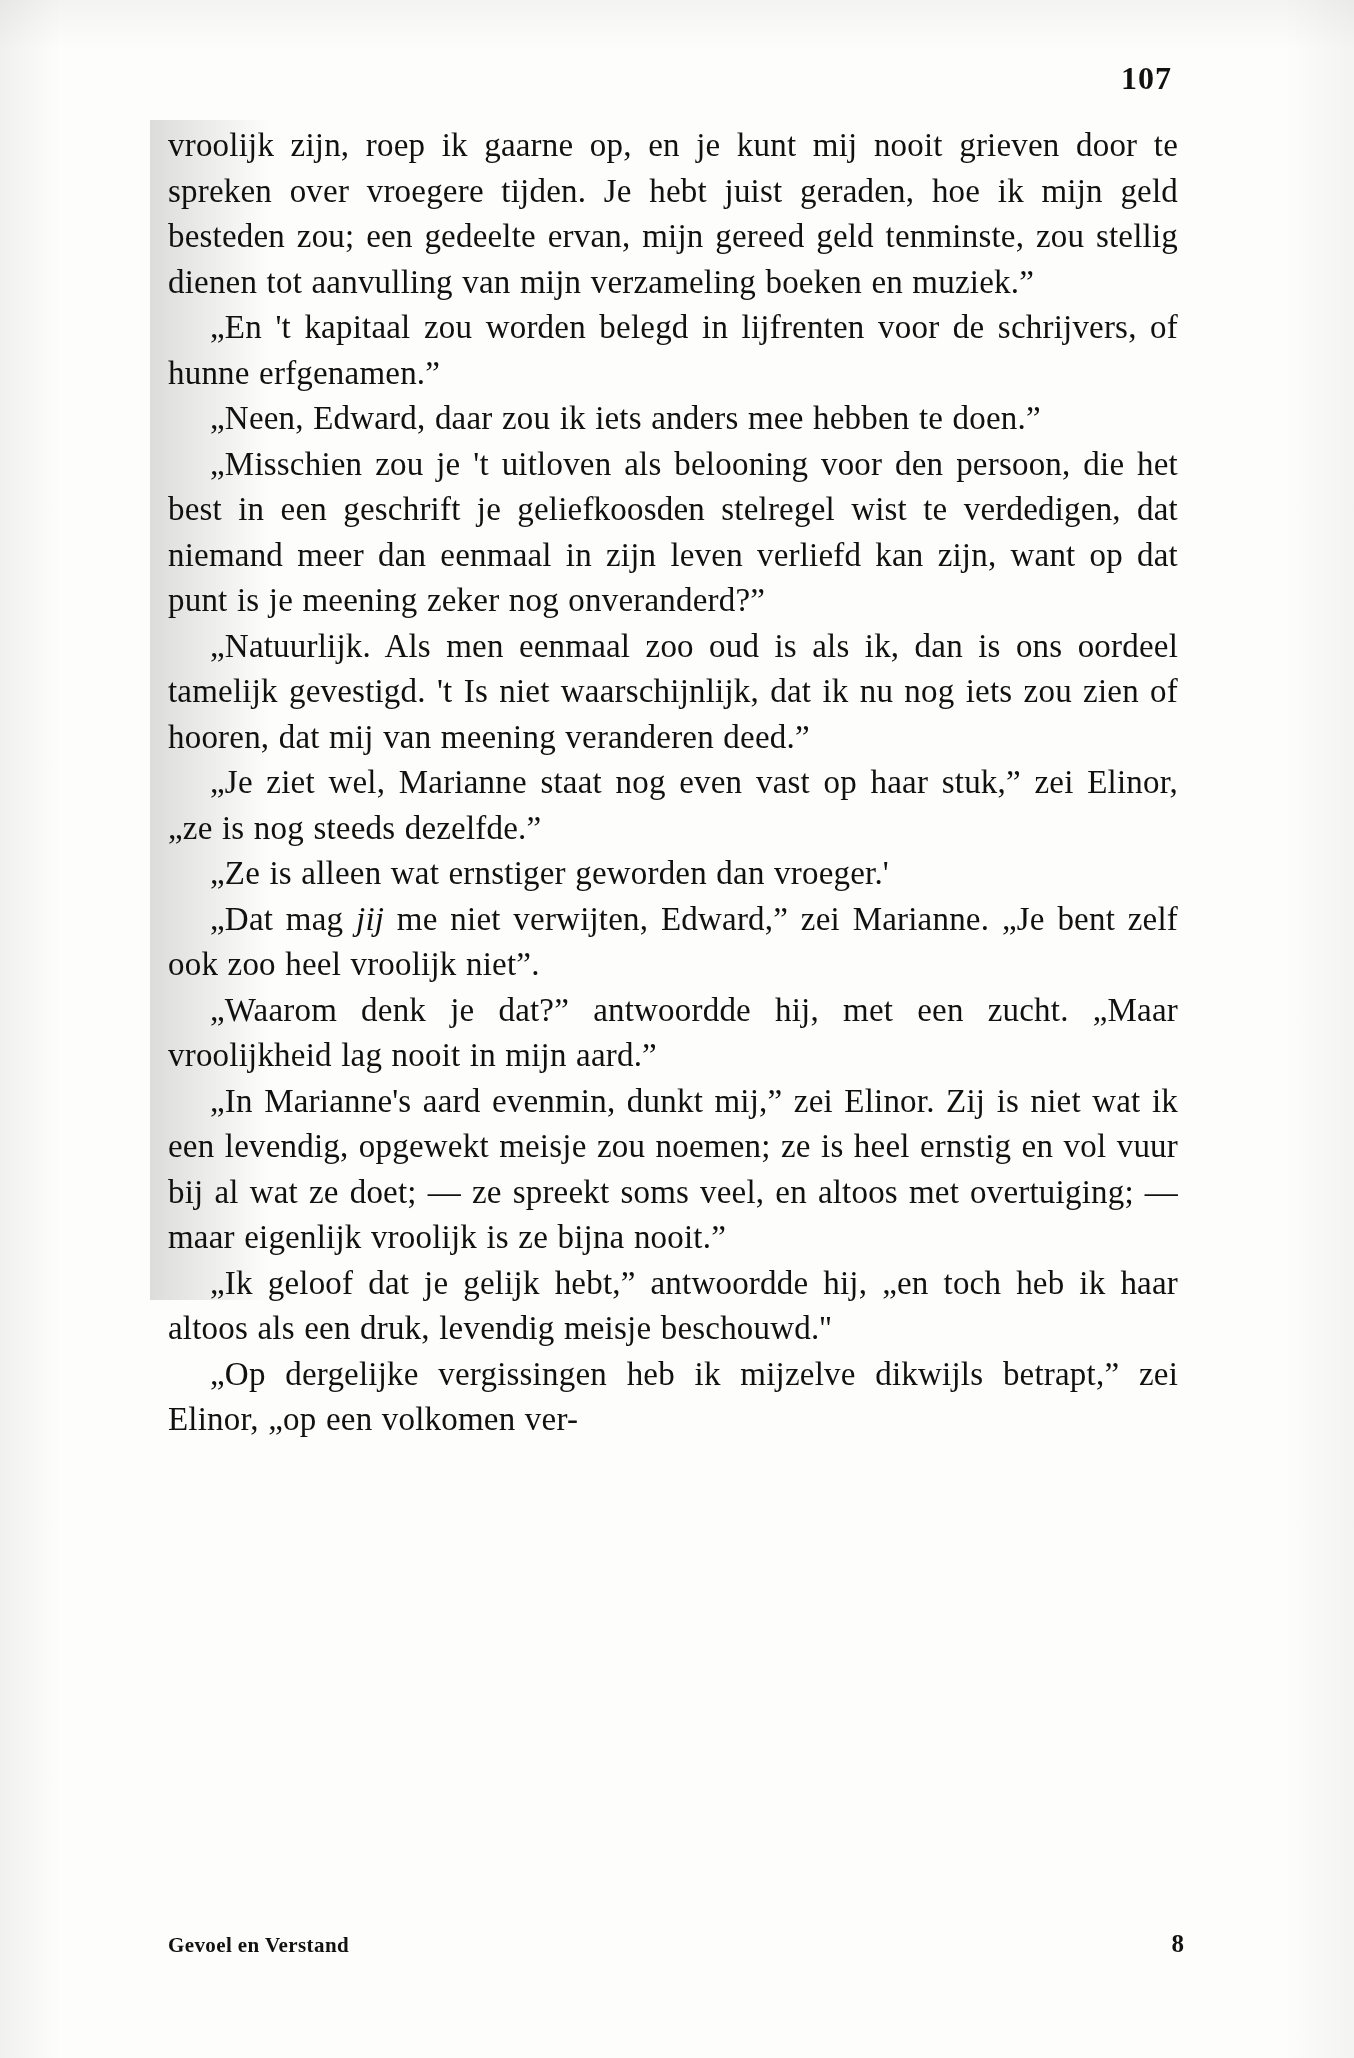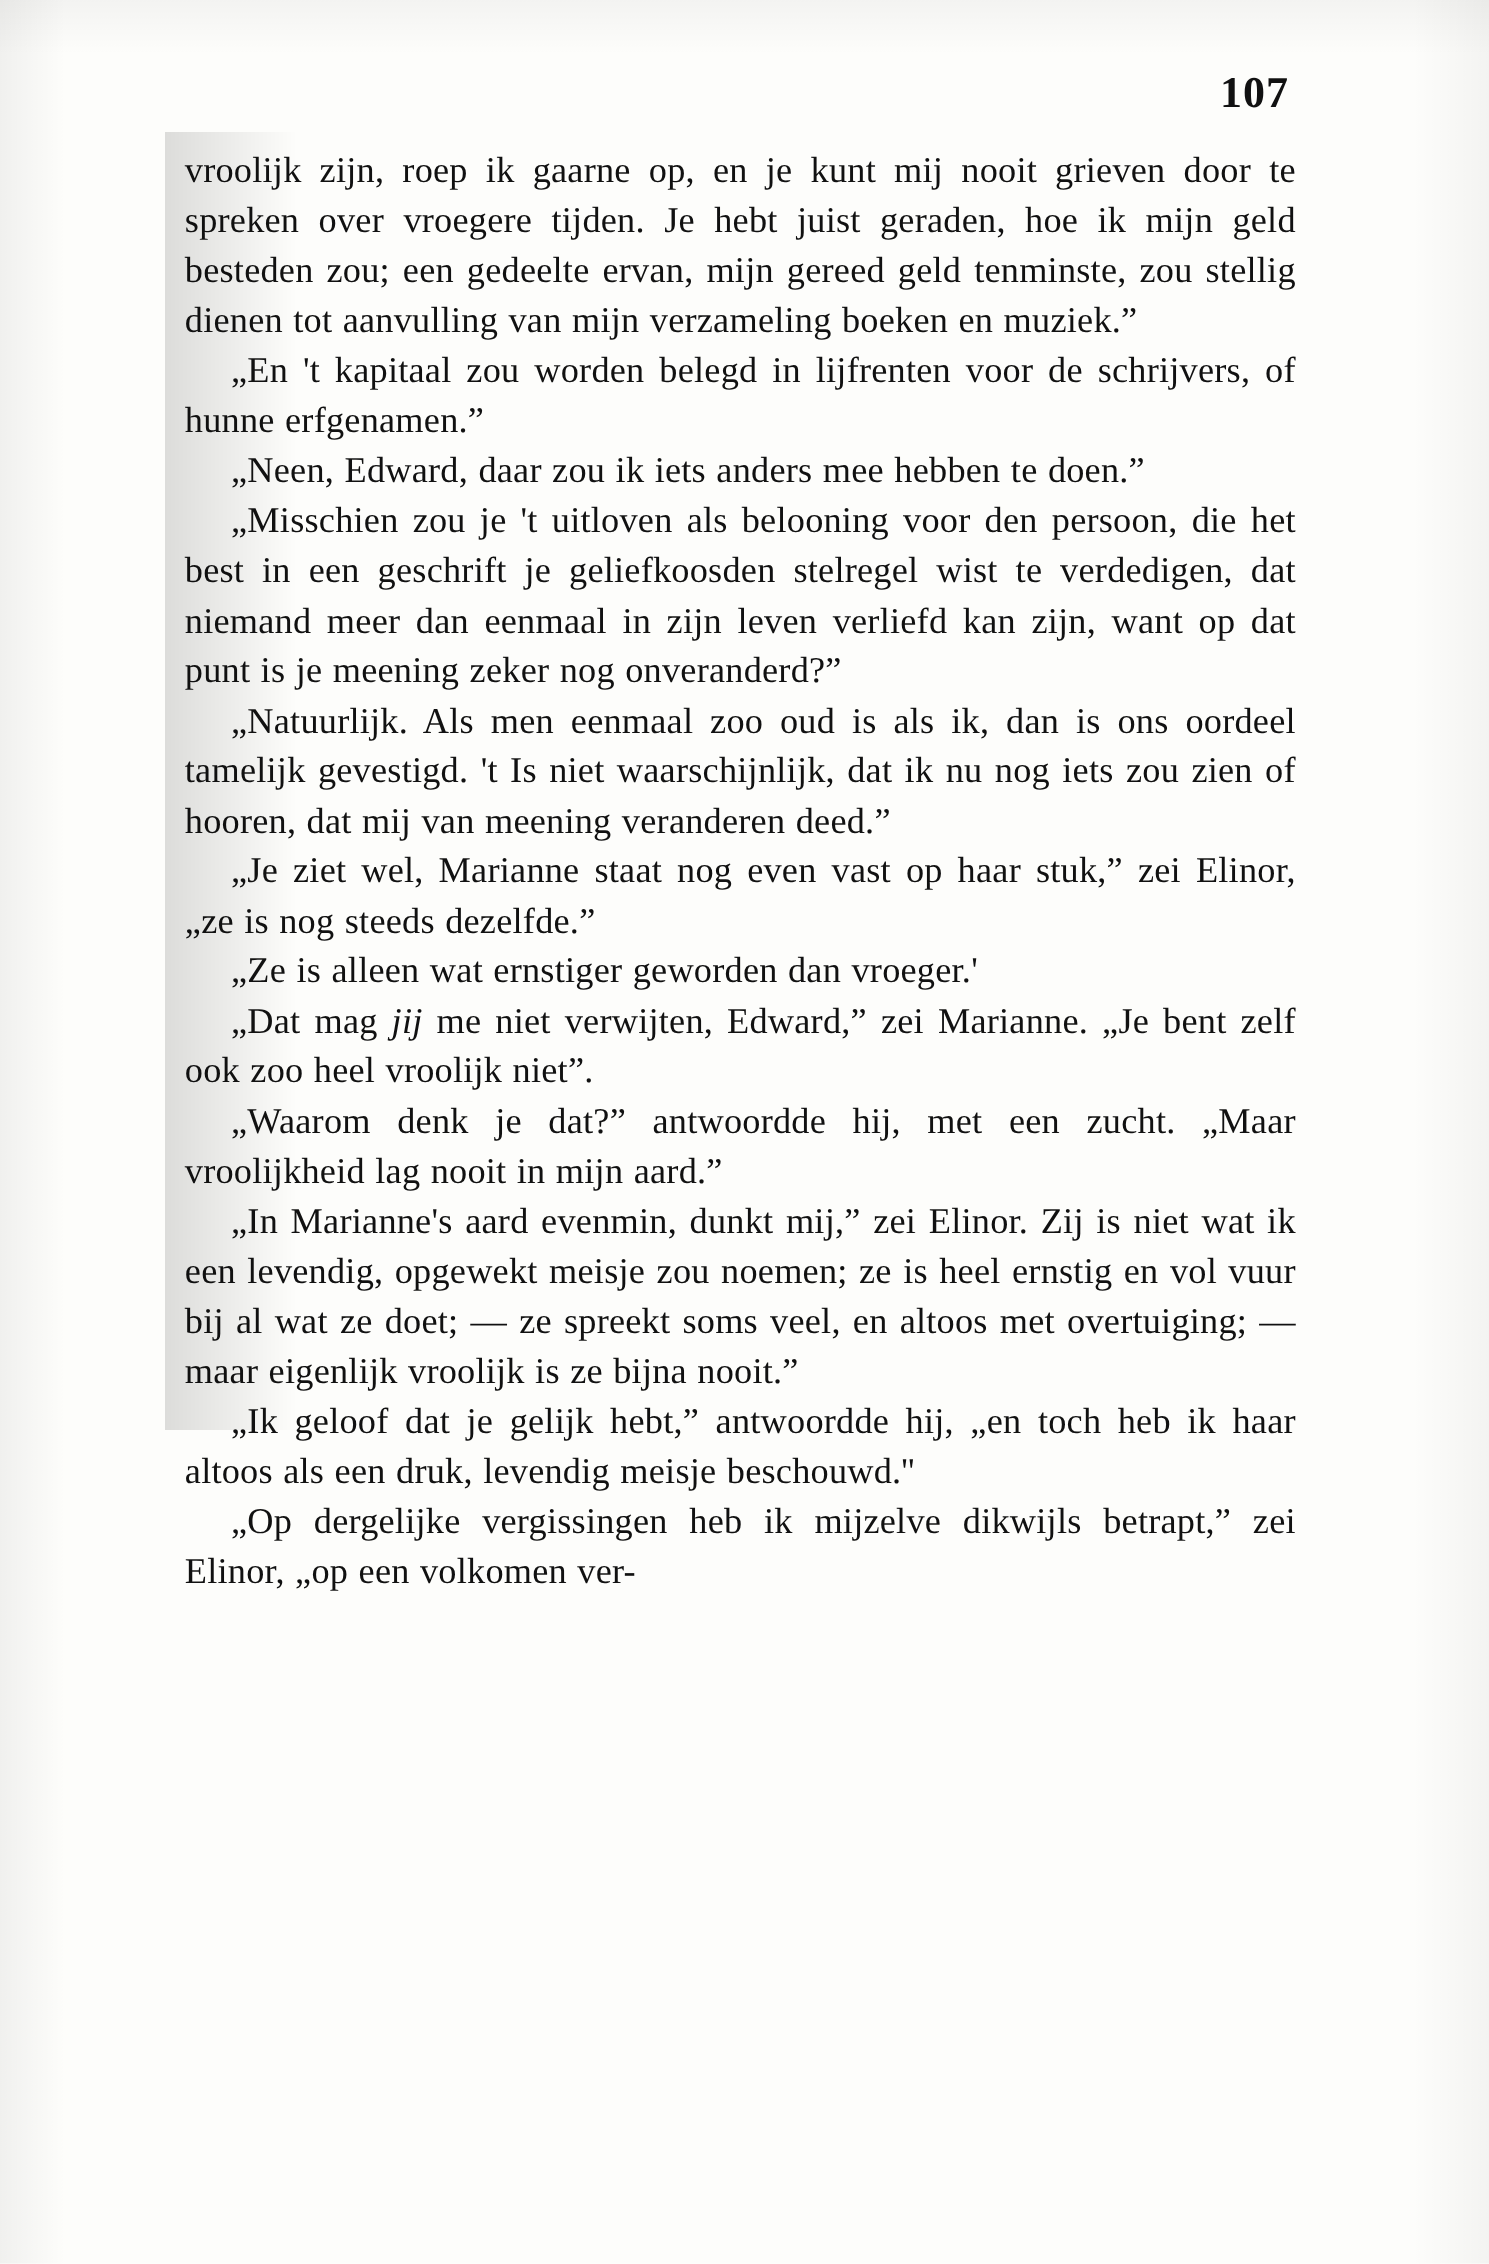--- a/index.html
+++ b/index.html
@@ -34,21 +34,21 @@
     pointer-events: none;
   }
   .content {
     position: absolute;
     left: 168px;
     top: 60px;
     width: 1010px;
   }
   .page-number {
     text-align: right;
-    font-size: 40px;
+    font-size: 32px;
     font-weight: 700;
     letter-spacing: 1px;
     margin-bottom: 26px;
     padding-right: 6px;
   }
   .body-text {
     font-size: 33px;
     line-height: 45.5px;
     text-align: justify;
     text-justify: inter-word;
@@ -117,14 +117,18 @@
       <p class="para">„Waarom denk je dat?” antwoordde hij, met een zucht. „Maar vroolijkheid lag nooit in mijn aard.”</p>
       <p class="para">„In Marianne's aard evenmin, dunkt mij,” zei Elinor. Zij is niet wat ik een levendig, opgewekt meisje zou noemen; ze is heel ernstig en vol vuur bij al wat ze doet; — ze spreekt soms veel, en altoos met overtuiging; — maar eigenlijk vroolijk is ze bijna nooit.”</p>
       <p class="para">„Ik geloof dat je gelijk hebt,” antwoordde hij, „en toch heb ik haar altoos als een druk, levendig meisje beschouwd.''</p>
       <p class="para">„Op dergelijke vergissingen heb ik mijzelve dikwijls betrapt,” zei Elinor, „op een volkomen ver-</p>
     </div>
 
   </div>
 
   <div class="inkmask"></div>
 
+  <div class="footer">
+    <div class="footer-title">Gevoel en Verstand</div>
+    <div class="footer-num">8</div>
+  </div>
 
 </div>
 
 </body></html>

